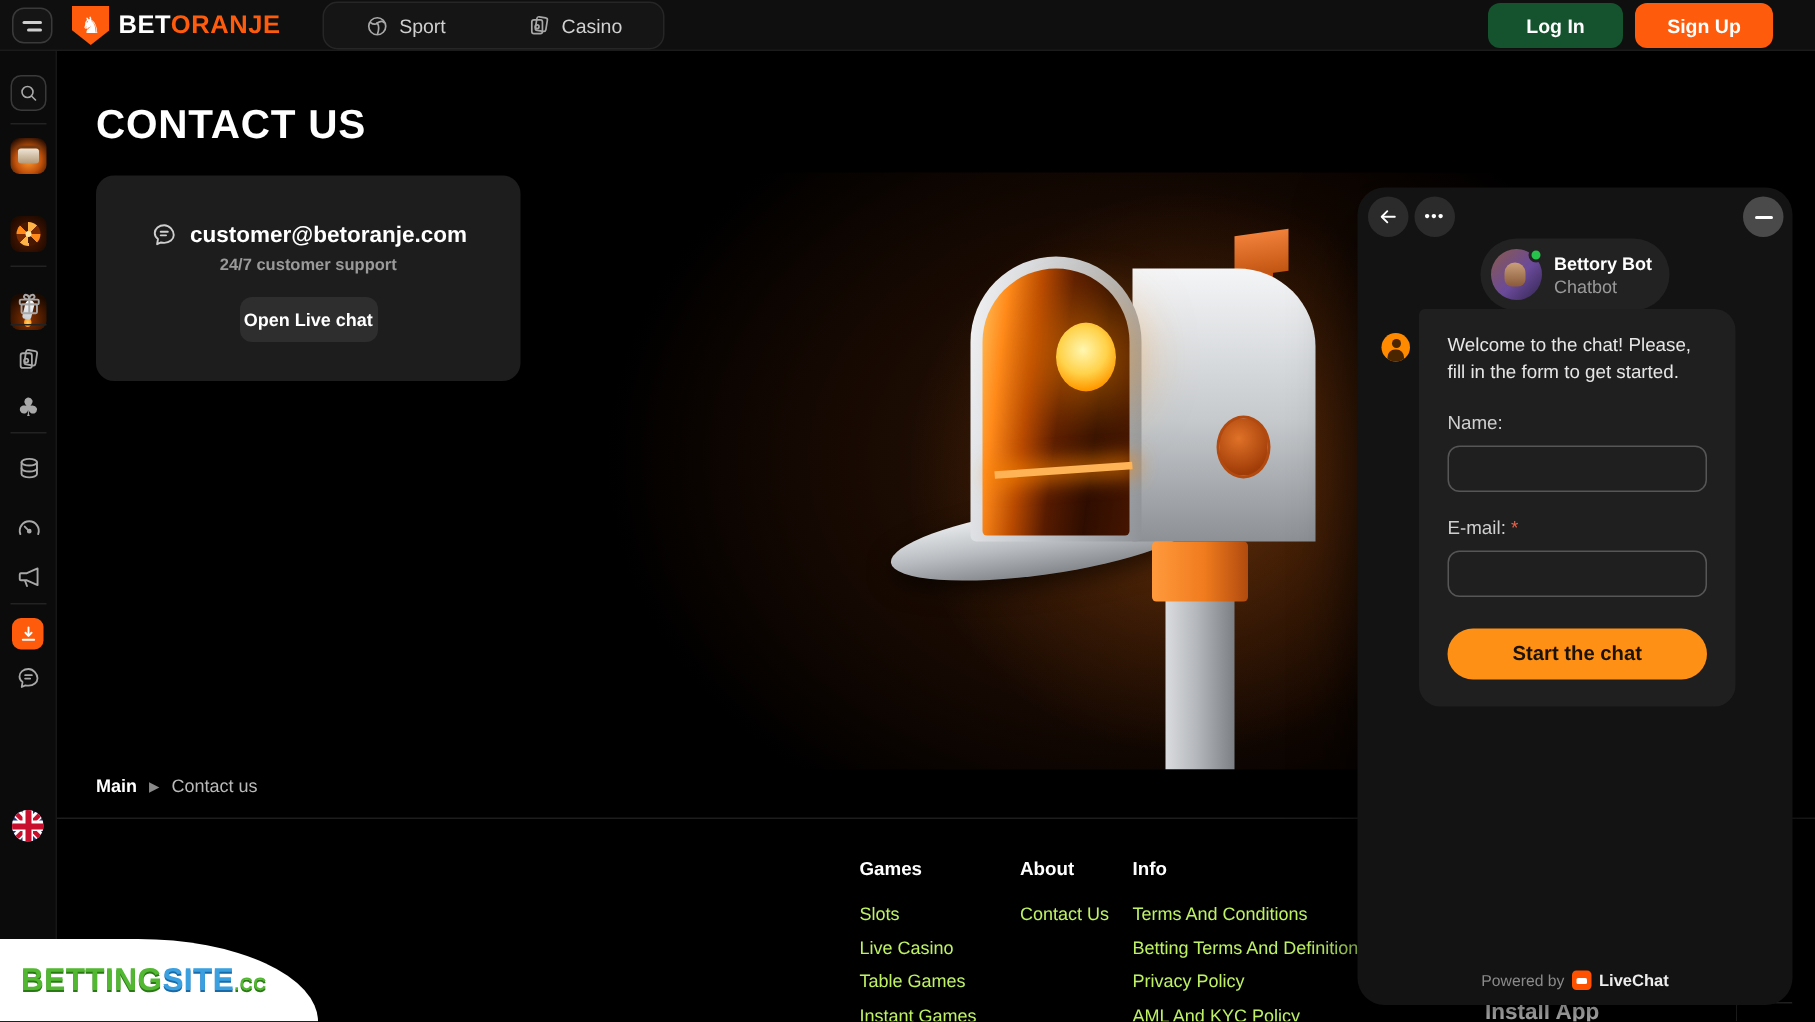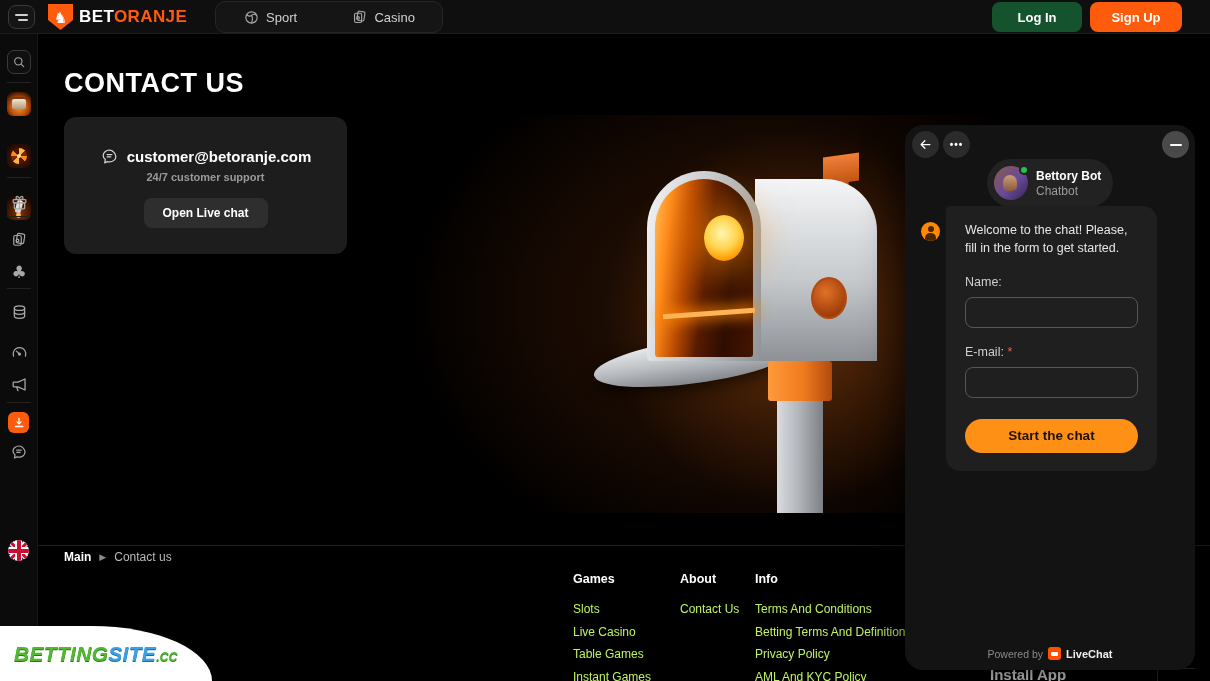--- a/index.html
+++ b/index.html
@@ -52,21 +52,21 @@
   .flag .cwh { left:0; top:7px; width:21px; height:7px; background:#fff; }
   .flag .crv { left:8.5px; top:0; width:4px; height:21px; background:#c8102e; }
   .flag .crh { left:0; top:8.5px; width:21px; height:4px; background:#c8102e; }
 
   
   .page-title { position:absolute; left:64px; top:68px; color:#fff; font-size:27px; font-weight:800; letter-spacing:.5px; z-index:5; }
   .contact-card { position:absolute; left:64px; top:117px; width:283px; height:137px; background:#1d1d1d; border-radius:12px; z-index:6; text-align:center; }
   .cc-row { margin-top:30px; display:flex; align-items:center; justify-content:center; gap:8px; }
   .cc-email { color:#fff; font-size:15px; font-weight:700; }
   .cc-sub { margin-top:5px; color:#9a9a9a; font-size:11px;font-weight:bold; }
-  .cc-btn { margin-top:15px; width:124px; height:30px; background:#2e2e2e; border:none; border-radius:8px; color:#fff; font-weight:700; font-size:12px; cursor:pointer; font-family:inherit; }
+  .cc-btn { margin-top:15px; width:92px; height:30px; background:#2e2e2e; border:none; border-radius:8px; color:#fff; font-weight:700; font-size:12px; cursor:pointer; font-family:inherit; }
 
   
   .banner { position:absolute; left:363px; top:115px; width:847px; height:398px; overflow:hidden; z-index:1;
     background:radial-gradient(420px 320px at 47% 48%, #2b1405 0%, #140802 55%, #000 85%); }
   .banner div { position:absolute; }
   .mb-glow { left:240px; top:10px; width:380px; height:380px; border-radius:50%;
     background:radial-gradient(circle, rgba(255,120,20,.30) 0%, rgba(255,120,20,.10) 45%, transparent 70%); }
   .mb-shelf { left:230px; top:224px; width:205px; height:44px; border-radius:50%;
     background:linear-gradient(180deg,#eceef0 0%,#b7bbbf 55%,#84888d 100%); transform:rotate(-8deg); box-shadow:0 6px 16px rgba(0,0,0,.6); }
   .mb-flagpole { left:468px; top:44px; width:15px; height:150px; background:linear-gradient(90deg,#ff9a4a,#c24a0c); transform:rotate(3deg); }
@@ -81,40 +81,40 @@
     background:radial-gradient(circle at 45% 40%, #fff7b0 0%, #ffd24a 45%, #ff9a00 75%, #ff7300 100%);
     box-shadow:0 0 38px 12px rgba(255,140,0,.55); }
   .mb-slot { left:300px; top:196px; width:92px; height:5px; background:#ffb357; transform:rotate(-4deg); box-shadow:0 0 14px 3px rgba(255,138,0,.8); }
   .mb-pivot { left:448px; top:162px; width:36px; height:42px; border-radius:50%;
     background:radial-gradient(circle at 40% 35%, #e07228 0%, #a03c08 75%); border:2px solid #b24a10; }
   .mb-post { left:414px; top:254px; width:46px; height:144px; background:linear-gradient(90deg,#dadcdf 0%,#b4b7bb 45%,#7c7f84 100%); }
   .mb-collar { left:405px; top:246px; width:64px; height:40px; border-radius:3px;
     background:linear-gradient(90deg,#ff9a3c 0%,#f07b1e 55%,#b04a0e 100%); }
 
   
-  .breadcrumb { position:absolute; left:64px; top:550px; display:flex; align-items:center; gap:8px; font-size:12px; z-index:5; }
+  .breadcrumb { position:absolute; left:64px; top:517px; display:flex; align-items:center; gap:8px; font-size:12px; z-index:5; }
   .bc-main { color:#fff; font-weight:700; cursor:pointer; }
   .bc-sep { color:#8a8a8a; font-size:9px; }
   .bc-current { color:#b9b9b9; }
   .hr { position:absolute; left:38px; top:545px; width:1172px; height:1px; background:#1d1d1d; }
 
   
   .footer-col { position:absolute; z-index:2; }
   .fc-title { color:#fff; font-weight:700; font-size:12.5px; margin-bottom:17px; }
   .fc-link { color:#bef264; font-size:12px; margin-bottom:10.5px; cursor:pointer; line-height:12px; height:12px; }
   .col-games { left:573px; top:572px; }
   .col-about { left:680px; top:572px; }
   .col-info  { left:755px; top:572px; }
   .col-install { left:990px; top:666px; z-index:2; }
   .col-install .fc-title { font-size:15px; }
   .install-frame { position:absolute; left:1157px; top:668px; width:38px; height:13px; border-left:1px solid #2e2e2e; border-top:1px solid #2e2e2e; border-radius:3px 0 0 0; z-index:2; }
 
   
   .watermark { position:absolute; left:0; bottom:0; width:212px; height:55px; background:#fff; border-radius:0 120px 0 0 / 0 55px 0 0; z-index:60; display:flex; align-items:center; padding-left:14px; }
-  .wm-text { font-weight:900; font-style:italic; font-size:21px; letter-spacing:.3px; }
+  .wm-text { font-weight:900; font-size:21px; letter-spacing:.3px; }
   .wm-green { color:#52b832; text-shadow:0 1px 0 #2a7a14, 0 0 2px #fff; }
   .wm-blue { color:#3aa0e0; text-shadow:0 1px 0 #1a6aa8, 0 0 2px #fff; }
   .wm-cc { font-size:12px; color:#52b832; text-shadow:0 1px 0 #2a7a14; }
 
   
   .chat { position:absolute; left:905px; top:125px; width:290px; height:545px; background:#131313; border-radius:18px; z-index:50; box-shadow:0 12px 40px rgba(0,0,0,.7); }
   .chat-circle { position:absolute; width:27px; height:27px; border-radius:50%; background:#2b2b2b; display:flex; align-items:center; justify-content:center; cursor:pointer; }
   .chat-back { left:7px; top:6px; }
   .chat-dots { left:38px; top:6px; letter-spacing:1px; color:#fff; font-size:10px; font-weight:700; }
   .chat-min { left:257px; top:6px; background:#4a4a4a; }

